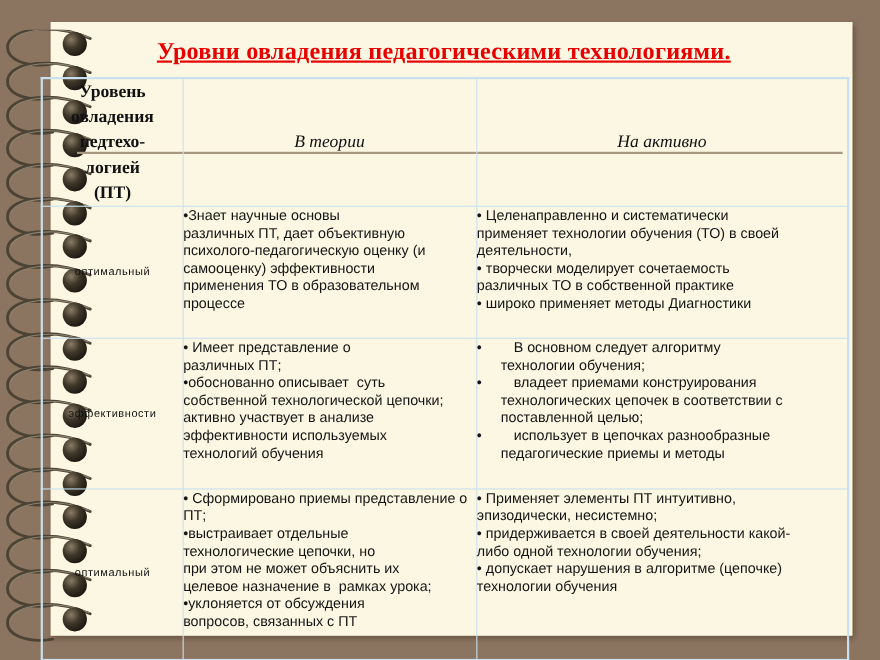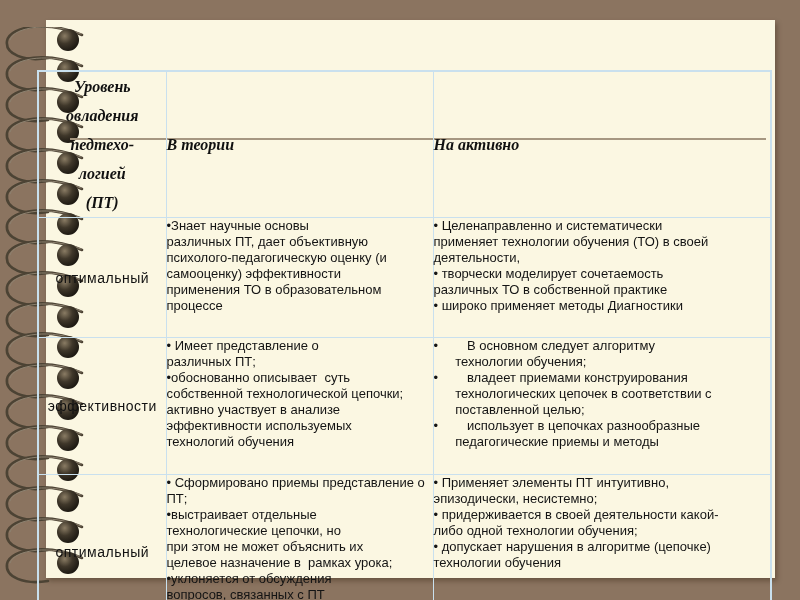--- a/index.html
+++ b/index.html
@@ -37,31 +37,31 @@
   }
   table.grid td{
     border:1px solid #c9e0ee;
     background:transparent;
     padding:0;
     overflow:visible;
   }
   table.grid{border:2px solid #c9e0ee;}
   td.hdr-level{
     font-family:"Liberation Serif", serif;
-    font-style:italic;font-weight:bold;font-size:16px;line-height:29px;
+    font-weight:bold;font-size:16px;line-height:23px;
     text-align:center;vertical-align:middle;color:#111;
     white-space:pre-line;
   }
   td.hdr{
     font-family:"Liberation Serif", serif;
-    font-style:italic;font-weight:bold;font-size:16px;
-    vertical-align:middle;color:#111;
+    font-style:italic;font-weight:normal;font-size:16px;
+    text-align:center;vertical-align:middle;color:#111;
   }
   td.lvl{
-    font-size:14px;color:#111;
+    font-size:10px;color:#111;
     text-align:center;vertical-align:middle;
     letter-spacing:.5px;
   }
   td.body{
     font-size:13px;line-height:16px;color:#141414;
     vertical-align:top;
     white-space:pre-wrap;
     padding:3px 2px 0 4px;
   }
 </style>
@@ -100,20 +100,21 @@
     <use href="#coil" y="369"></use>
     <use href="#coil" y="400"></use>
     <use href="#coil" y="430"></use>
     <use href="#coil" y="461"></use>
     <use href="#coil" y="492"></use>
     <use href="#coil" y="523"></use>
   </svg>
 
   <div class="tanline"></div>
 
+  <h1 class="title">Уровни овладения педагогическими технологиями.</h1>
 
   <table class="grid">
     <colgroup>
       <col style="width:128px">
       <col style="width:267px">
       <col style="width:338px">
     </colgroup>
     <tbody>
         <tr style="height:93px">
       <td class="hdr-level">Уровень

